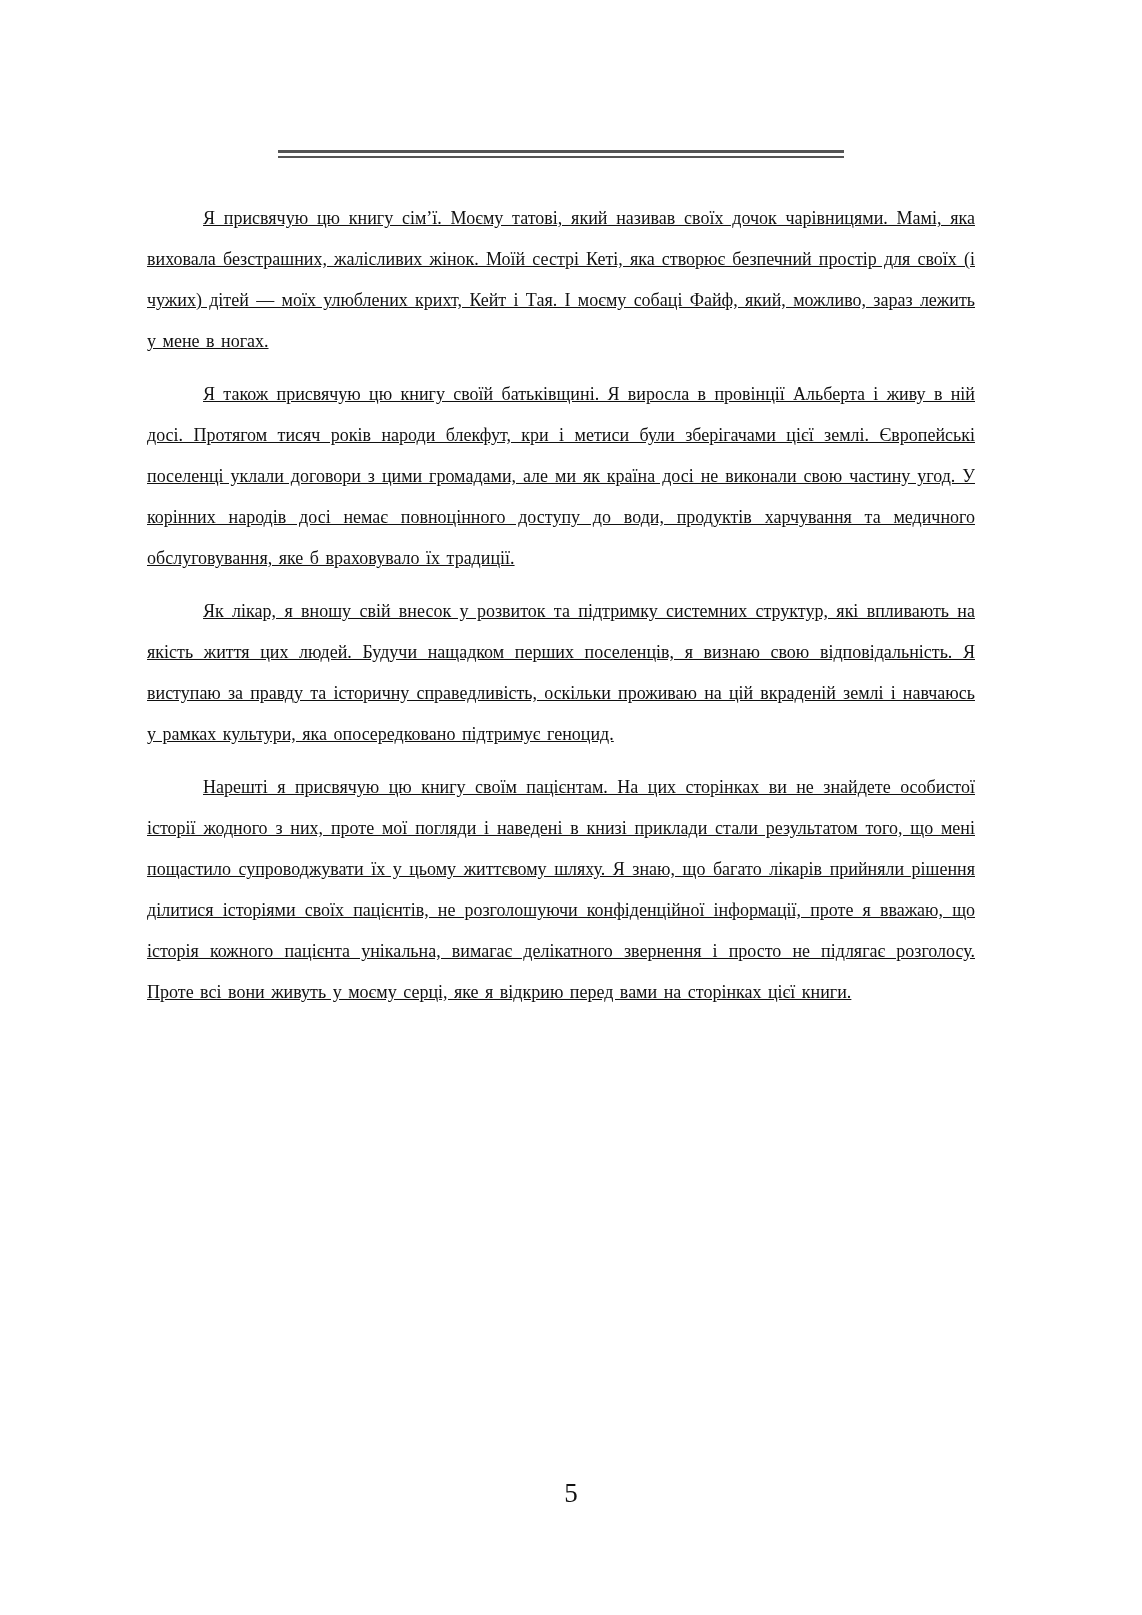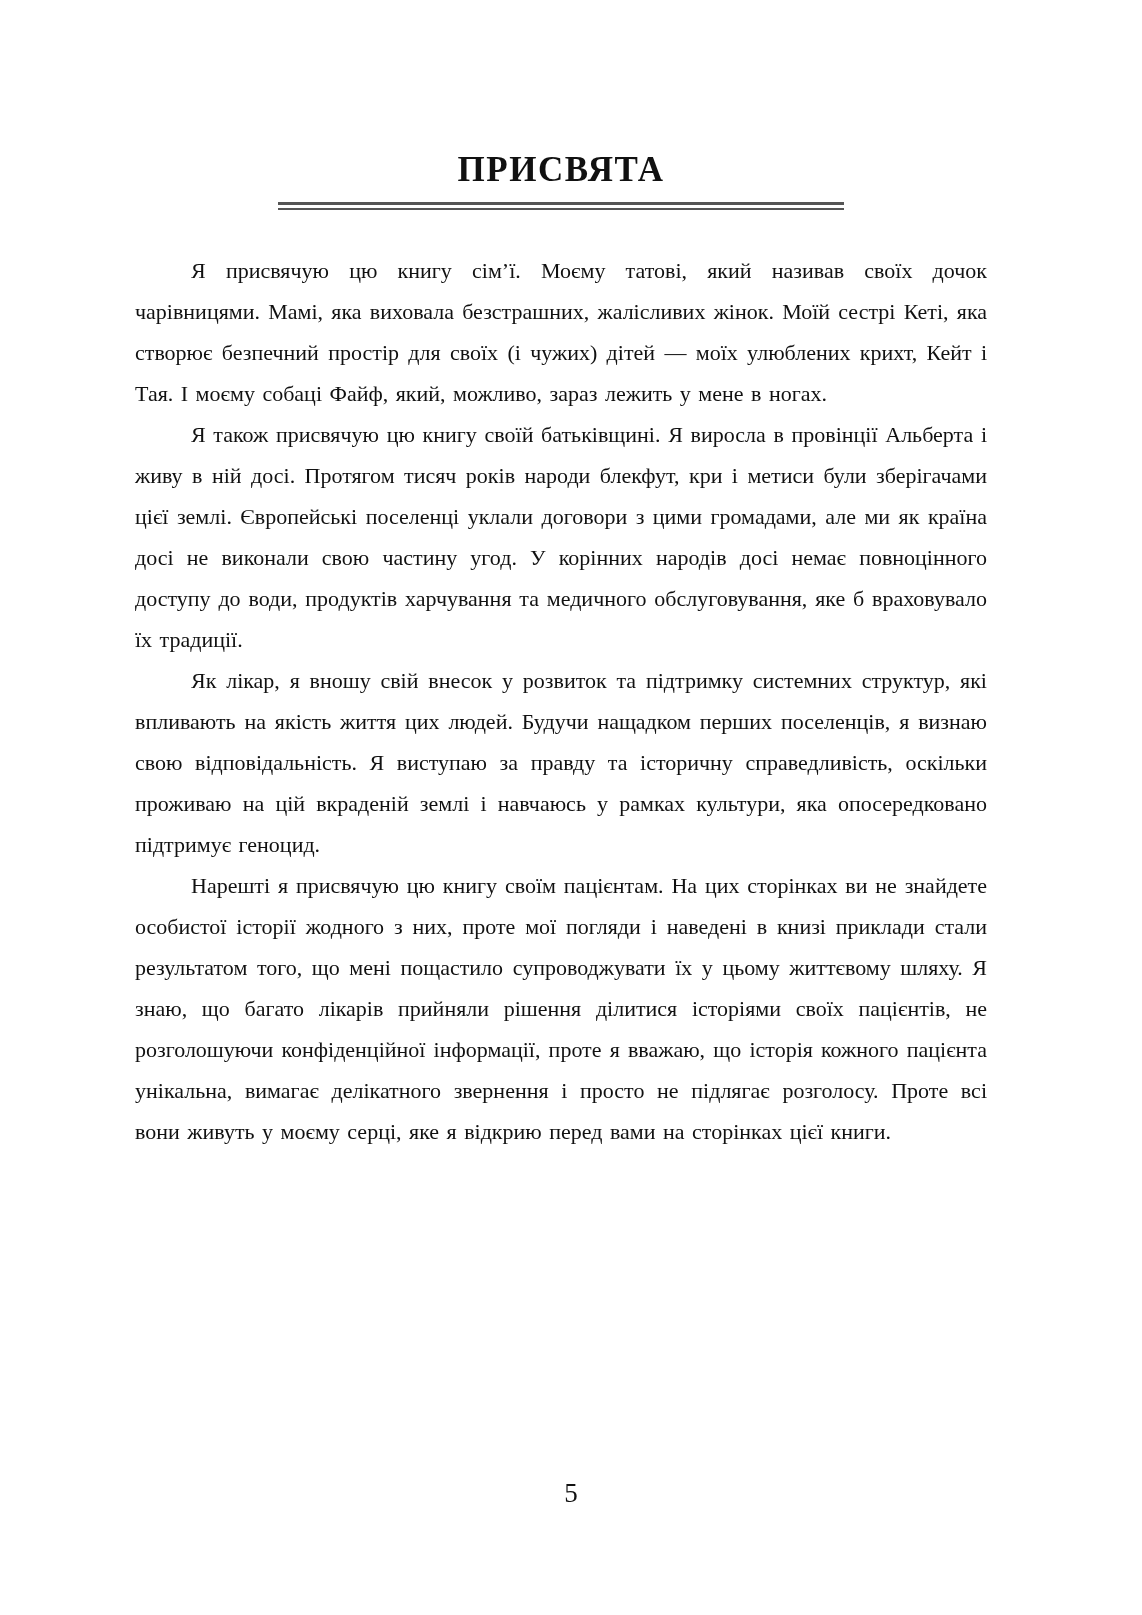--- a/index.html
+++ b/index.html
@@ -35,44 +35,44 @@
   }
   .title-rule {
     width: 566px;
     margin: 0 auto 40px auto;
     height: 3px;
     border-top: 3px solid #555555;
     border-bottom: 2px solid #555555;
     box-sizing: content-box;
   }
   .body-text p {
-    margin: 0;
-    font-size: 22px;
+    margin: 12px;
+    font-size: 18px;
     line-height: 41px;
     text-align: justify;
     text-indent: 56px;
     color: #111111;
     word-spacing: 2px;
+    text-decoration: underline;
   }
   .page-number {
     position: absolute;
     left: 0;
     right: 0;
     top: 1478px;
     text-align: center;
     font-size: 27px;
     color: #111111;
   }
 </style>
 </head>
 <body>
 
 <div class="page">
   <div class="content">
-    <h1 class="title">ПРИСВЯТА</h1>
     <div class="title-rule"></div>
     <div class="body-text">
       <p>Я присвячую цю книгу сім’ї. Моєму татові, який називав своїх дочок чарівницями. Мамі, яка виховала безстрашних, жалісливих жінок. Моїй сестрі Кеті, яка створює безпечний простір для своїх (і чужих) дітей — моїх улюблених крихт, Кейт і Тая. І моєму собаці Файф, який, можливо, зараз лежить у мене в ногах.</p>
       <p>Я також присвячую цю книгу своїй батьківщині. Я виросла в провінції Альберта і живу в ній досі. Протягом тисяч років народи блекфут, кри і метиси були зберігачами цієї землі. Європейські поселенці уклали договори з цими громадами, але ми як країна досі не виконали свою частину угод. У корінних народів досі немає повноцінного доступу до води, продуктів харчування та медичного обслуговування, яке б враховувало їх традиції.</p>
       <p>Як лікар, я вношу свій внесок у розвиток та підтримку системних структур, які впливають на якість життя цих людей. Будучи нащадком перших поселенців, я визнаю свою відповідальність. Я виступаю за правду та історичну справедливість, оскільки проживаю на цій вкраденій землі і навчаюсь у рамках культури, яка опосередковано підтримує геноцид.</p>
       <p>Нарешті я присвячую цю книгу своїм пацієнтам. На цих сторінках ви не знайдете особистої історії жодного з них, проте мої погляди і наведені в книзі приклади стали результатом того, що мені пощастило супроводжувати їх у цьому життєвому шляху. Я знаю, що багато лікарів прийняли рішення ділитися історіями своїх пацієнтів, не розголошуючи конфіденційної інформації, проте я вважаю, що історія кожного пацієнта унікальна, вимагає делікатного звернення і просто не підлягає розголосу. Проте всі вони живуть у моєму серці, яке я відкрию перед вами на сторінках цієї книги.</p>
     </div>
   </div>
   <div class="page-number">5</div>
 </div>

